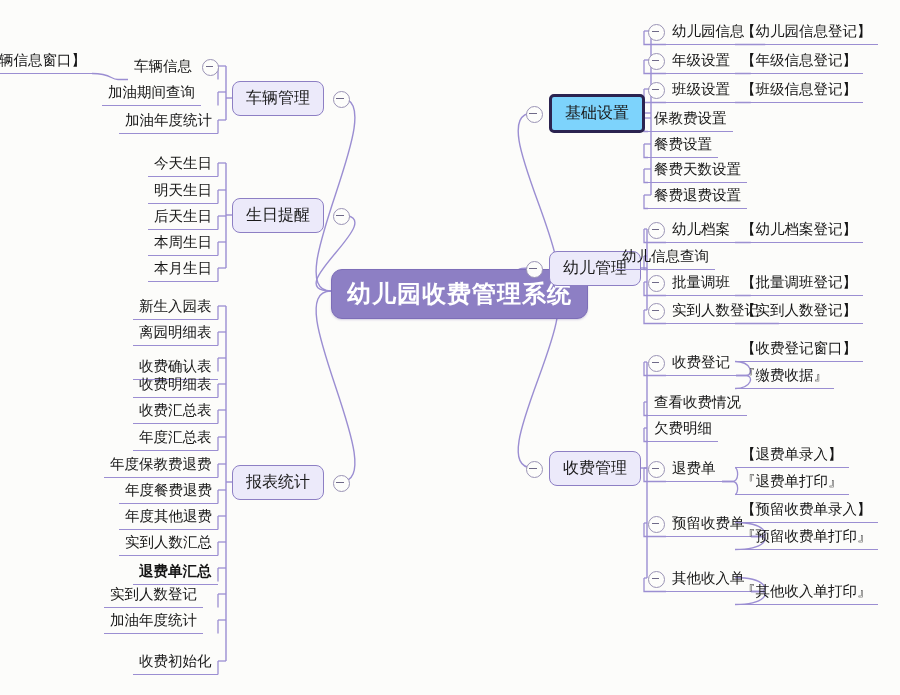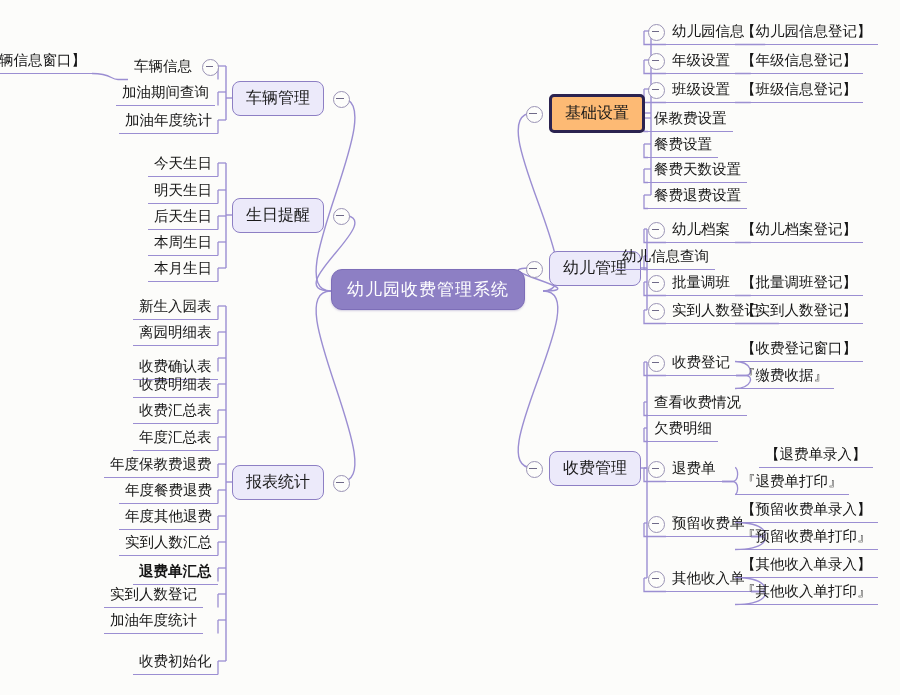--- a/index.html
+++ b/index.html
@@ -34,22 +34,22 @@
   .node {
     position: absolute;
     white-space: nowrap;
     box-sizing: border-box;
   }
 
   
   .root {
     background: #8d7fc4;
     color: #ffffff;
-    font-size: 17px;
-    font-weight: normal;
+    font-size: 24px;
+    font-weight: bold;
     letter-spacing: 1px;
     border-radius: 11px;
     padding: 8px 15px;
     border: 1px solid #7d6eb8;
     box-shadow: 0 1px 2px rgba(90,70,150,.25);
     text-align: center;
   }
 
   
   .branch {
@@ -57,21 +57,21 @@
     border: 1.5px solid #8d7fc4;
     border-radius: 8px;
     font-size: 16px;
     padding: 6px 13px;
     text-align: center;
     color: #1a1a1a;
   }
   .branch.selected {
     border: 3px solid #2b2350;
     border-radius: 5px;
-    background: #fdba74;
+    background: #7dd3fc;
   }
 
   
   .leaf {
     font-size: 14.5px;
     padding: 2px 6px 3px 6px;
     color: #151515;
     border-bottom: 1.5px solid #9b8ed2;
   }
   .leaf.noline {
@@ -246,36 +246,35 @@
     <div class="node branch" style="left: 549px; top: 450.5px;">收费管理</div>
     <div class="toggle" style="left: 525.5px; top: 460.5px;"></div>
     <div class="node leaf" style="left: 666px; top: 350.5px;">收费登记</div>
     <div class="toggle" style="left: 648px; top: 354.5px;"></div>
     <div class="node leaf" style="left: 735px; top: 336.5px;">【收费登记窗口】</div>
     <div class="node leaf" style="left: 735px; top: 363.5px;">『缴费收据』</div>
     <div class="node leaf" style="left: 648px; top: 390.5px;">查看收费情况</div>
     <div class="node leaf" style="left: 648px; top: 416.5px;">欠费明细</div>
     <div class="node leaf" style="left: 666px; top: 456.5px;">退费单</div>
     <div class="toggle" style="left: 648px; top: 460.5px;"></div>
-    <div class="node leaf" style="left: 735px; top: 442.5px; margin-left: 24px;">【退费单录入】</div>
+    <div class="node leaf" style="left: 735px; top: 442.5px;">【退费单录入】</div>
     <div class="node leaf" style="left: 735px; top: 469.5px;">『退费单打印』</div>
     <div class="node leaf" style="left: 666px; top: 511.5px;">预留收费单</div>
     <div class="toggle" style="left: 648px; top: 515.5px;"></div>
     <div class="node leaf" style="left: 735px; top: 497.5px;">【预留收费单录入】</div>
     <div class="node leaf" style="left: 735px; top: 524.5px;">『预留收费单打印』</div>
     <div class="node leaf" style="left: 666px; top: 566.5px;">其他收入单</div>
     <div class="toggle" style="left: 648px; top: 570.5px;"></div>
-    <div class="node leaf" style="left: 735px; top: 552.5px;">【其他收入单录入】</div>
     <div class="node leaf" style="left: 735px; top: 579.5px;">『其他收入单打印』</div>
     <div class="node branch" style="left: 232px; top: 80.5px;">车辆管理</div>
     <div class="toggle" style="left: 332.5px; top: 90.5px;"></div>
     <div class="node leaf noline" style="left: 128px; top: 54.5px;">车辆信息</div>
     <div class="toggle" style="left: 202px; top: 58.5px;"></div>
     <div class="node leaf" style="left: -36px; top: 48.5px;">【车辆信息窗口】</div>
-    <div class="node leaf" style="left: 116px; top: 80.5px;">加油期间查询</div>
+    <div class="node leaf" style="left: 102px; top: 80.5px;">加油期间查询</div>
     <div class="node leaf" style="left: 119px; top: 108.5px;">加油年度统计</div>
     <div class="node branch" style="left: 232px; top: 197.5px;">生日提醒</div>
     <div class="toggle" style="left: 332.5px; top: 207.5px;"></div>
     <div class="node leaf" style="left: 148px; top: 151.5px;">今天生日</div>
     <div class="node leaf" style="left: 148px; top: 178.5px;">明天生日</div>
     <div class="node leaf" style="left: 148px; top: 204.5px;">后天生日</div>
     <div class="node leaf" style="left: 148px; top: 230.5px;">本周生日</div>
     <div class="node leaf" style="left: 148px; top: 256.5px;">本月生日</div>
     <div class="node branch" style="left: 232px; top: 464.5px;">报表统计</div>
     <div class="toggle" style="left: 332.5px; top: 474.5px;"></div>

